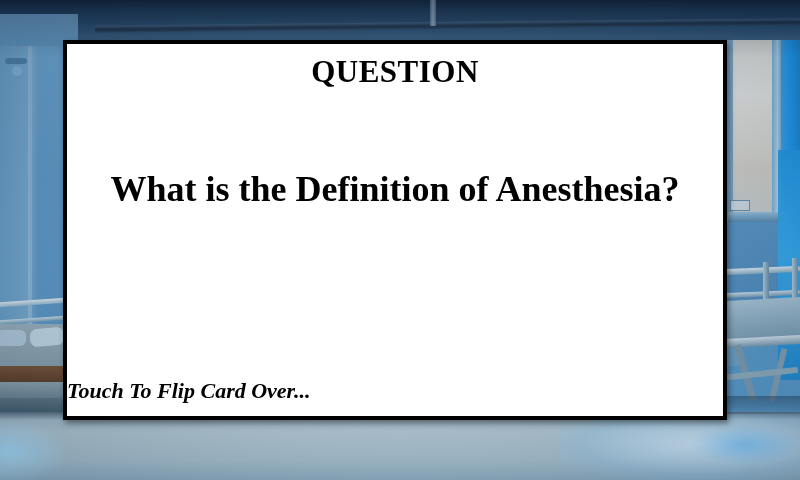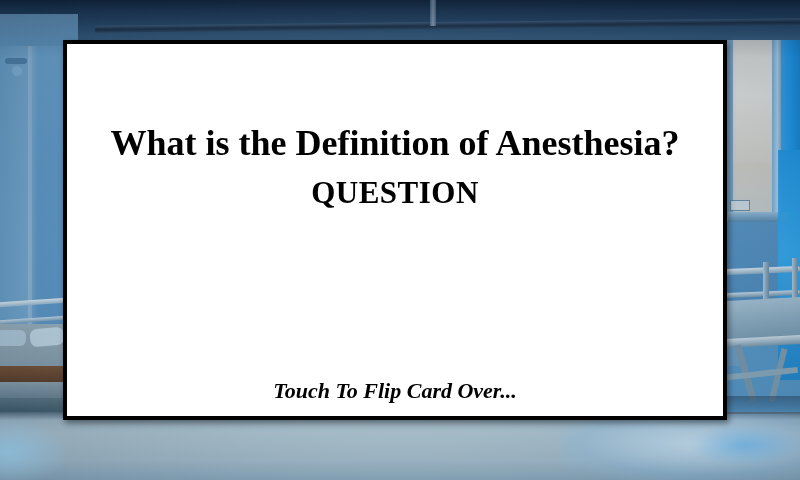--- a/index.html
+++ b/index.html
@@ -261,21 +261,20 @@
   }
   #card-hint {
     position: absolute;
     left: 0;
     right: 0;
     bottom: 12px;
     font-size: 22px;
     font-weight: bold;
     font-style: italic;
     color: #000;
-    text-align: center;
   }
 </style>
 </head>
 <body>
 
 <div id="screen">
 
   <div id="background">
     <div class="bg-layer wall-center"></div>
     <div class="bg-layer wall-left"></div>
@@ -322,18 +321,18 @@
     <div class="bg-layer floor"></div>
     <div class="bg-layer floor-shadowband"></div>
     <div class="bg-layer floor-glow-left"></div>
     <div class="bg-layer floor-glow-right"></div>
     <div class="bg-layer floor-glow-right2"></div>
 
     <div class="vignette"></div>
   </div>
 
   <div id="flashcard">
+    <div id="card-title">QUESTION</div>
     <div id="card-question">What is the Definition of Anesthesia?</div>
-    <div id="card-title">QUESTION</div>
     <div id="card-hint">Touch To Flip Card Over...</div>
   </div>
 
 </div>
 
 </body></html>

